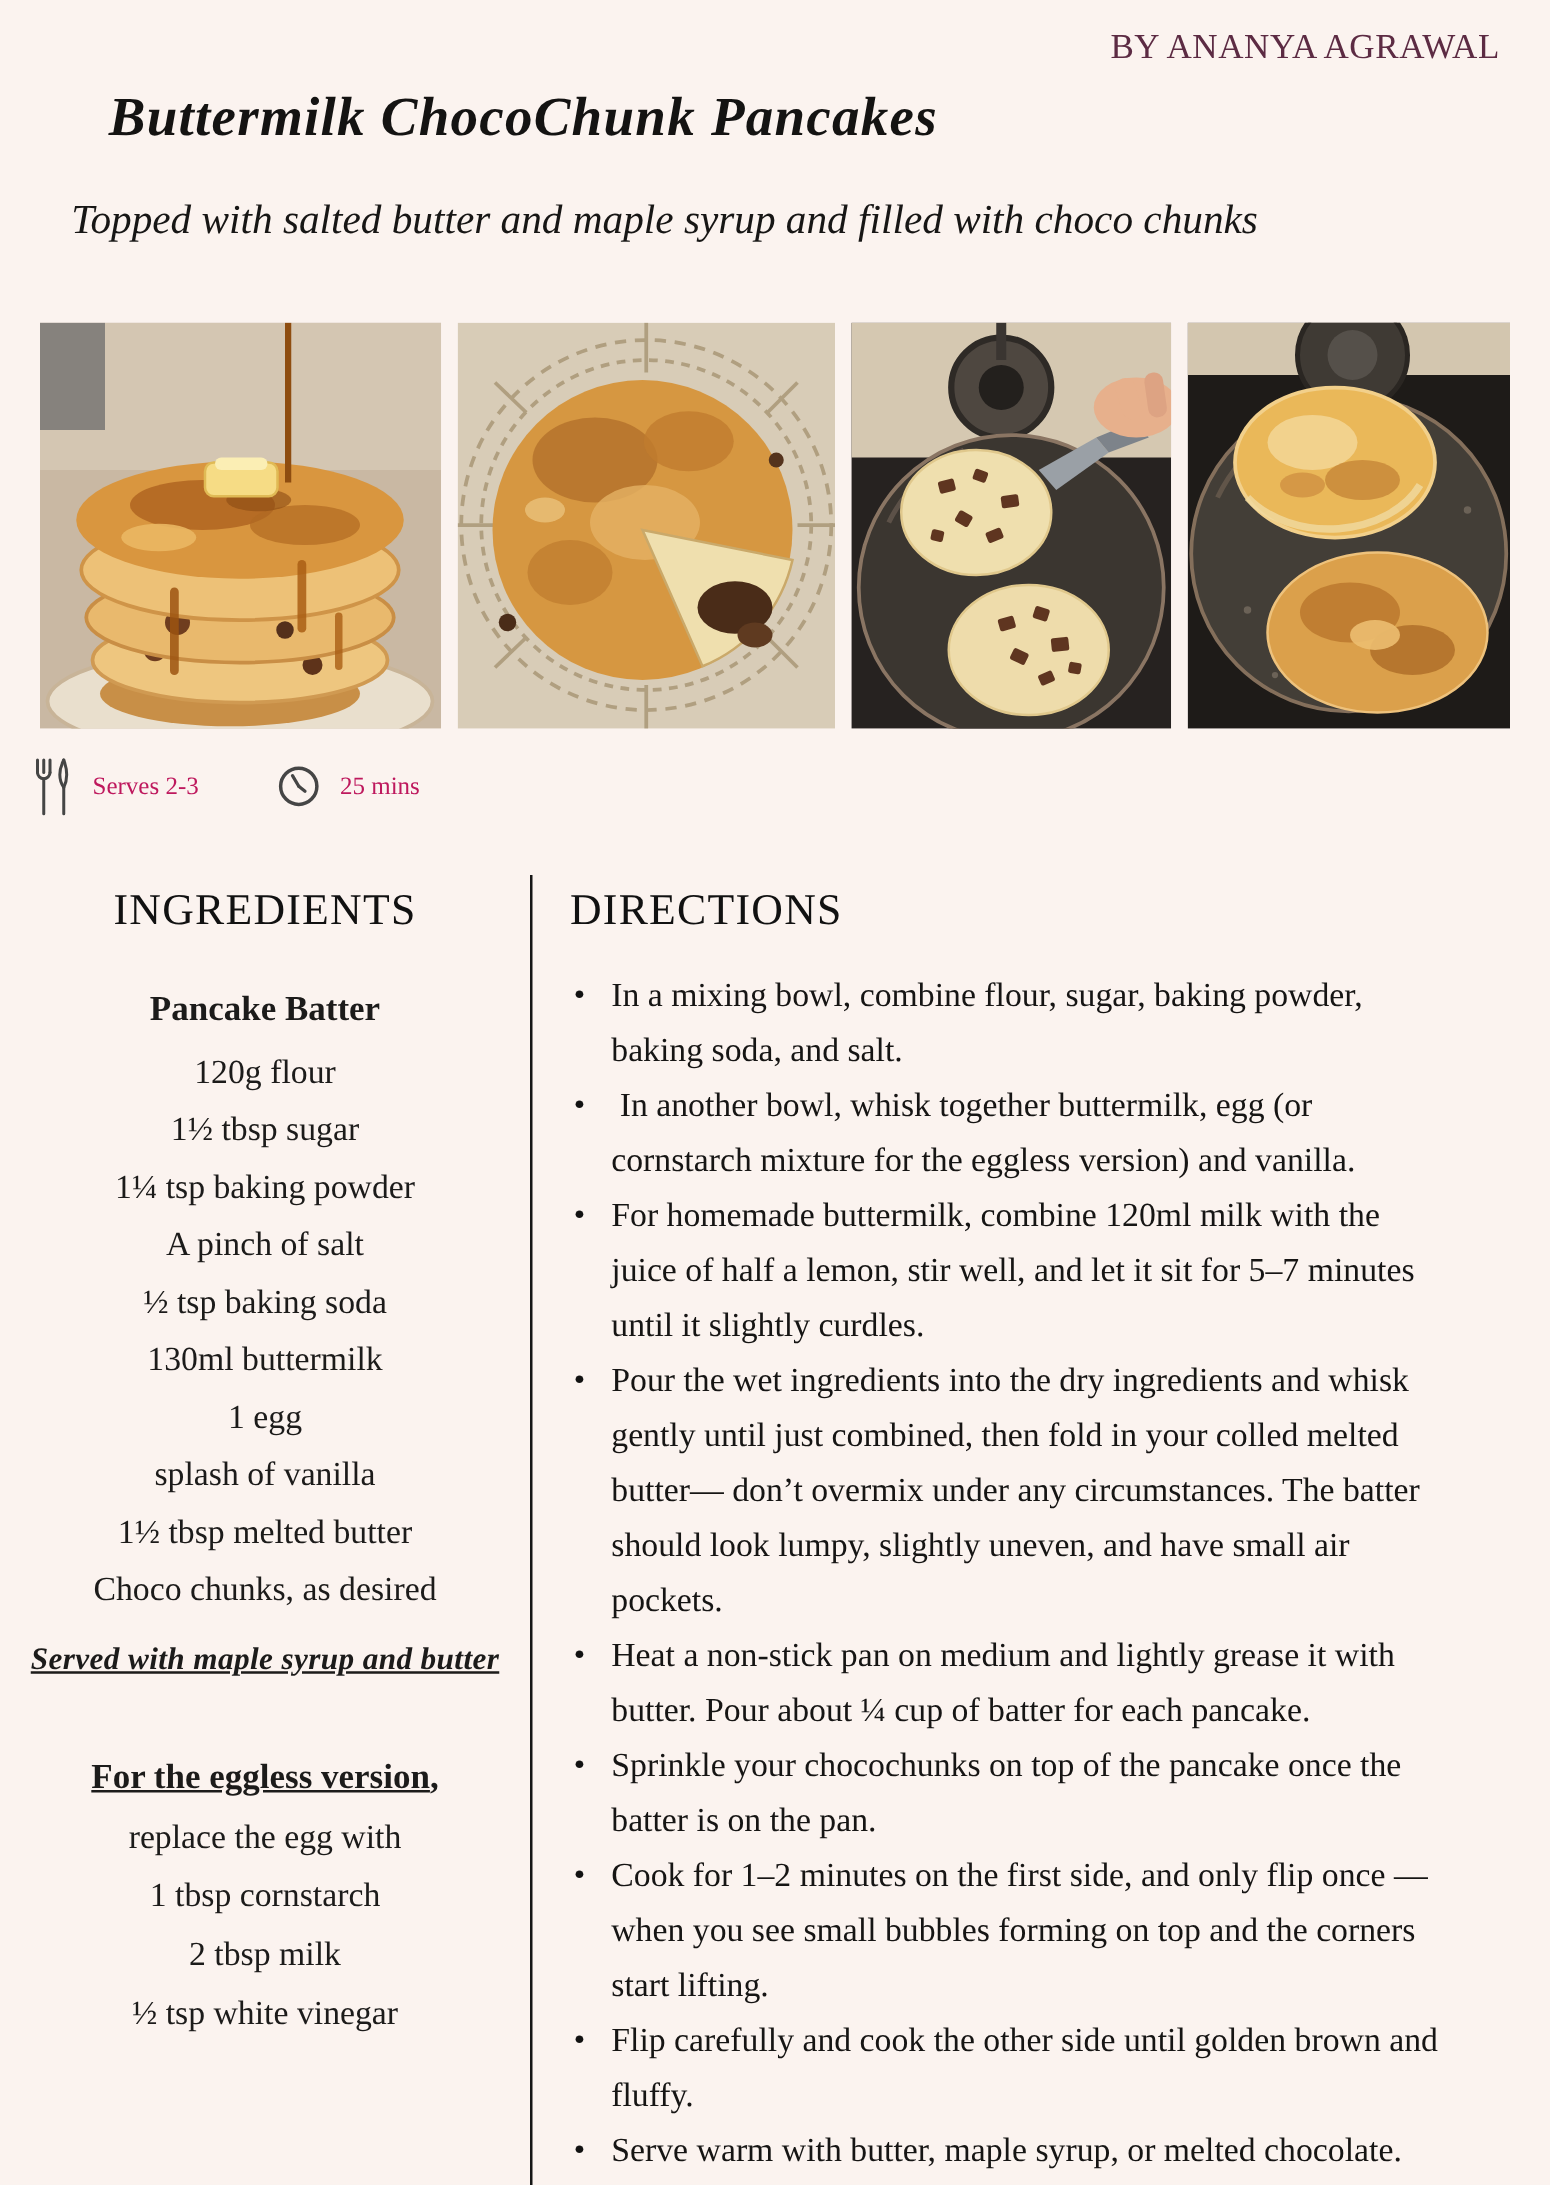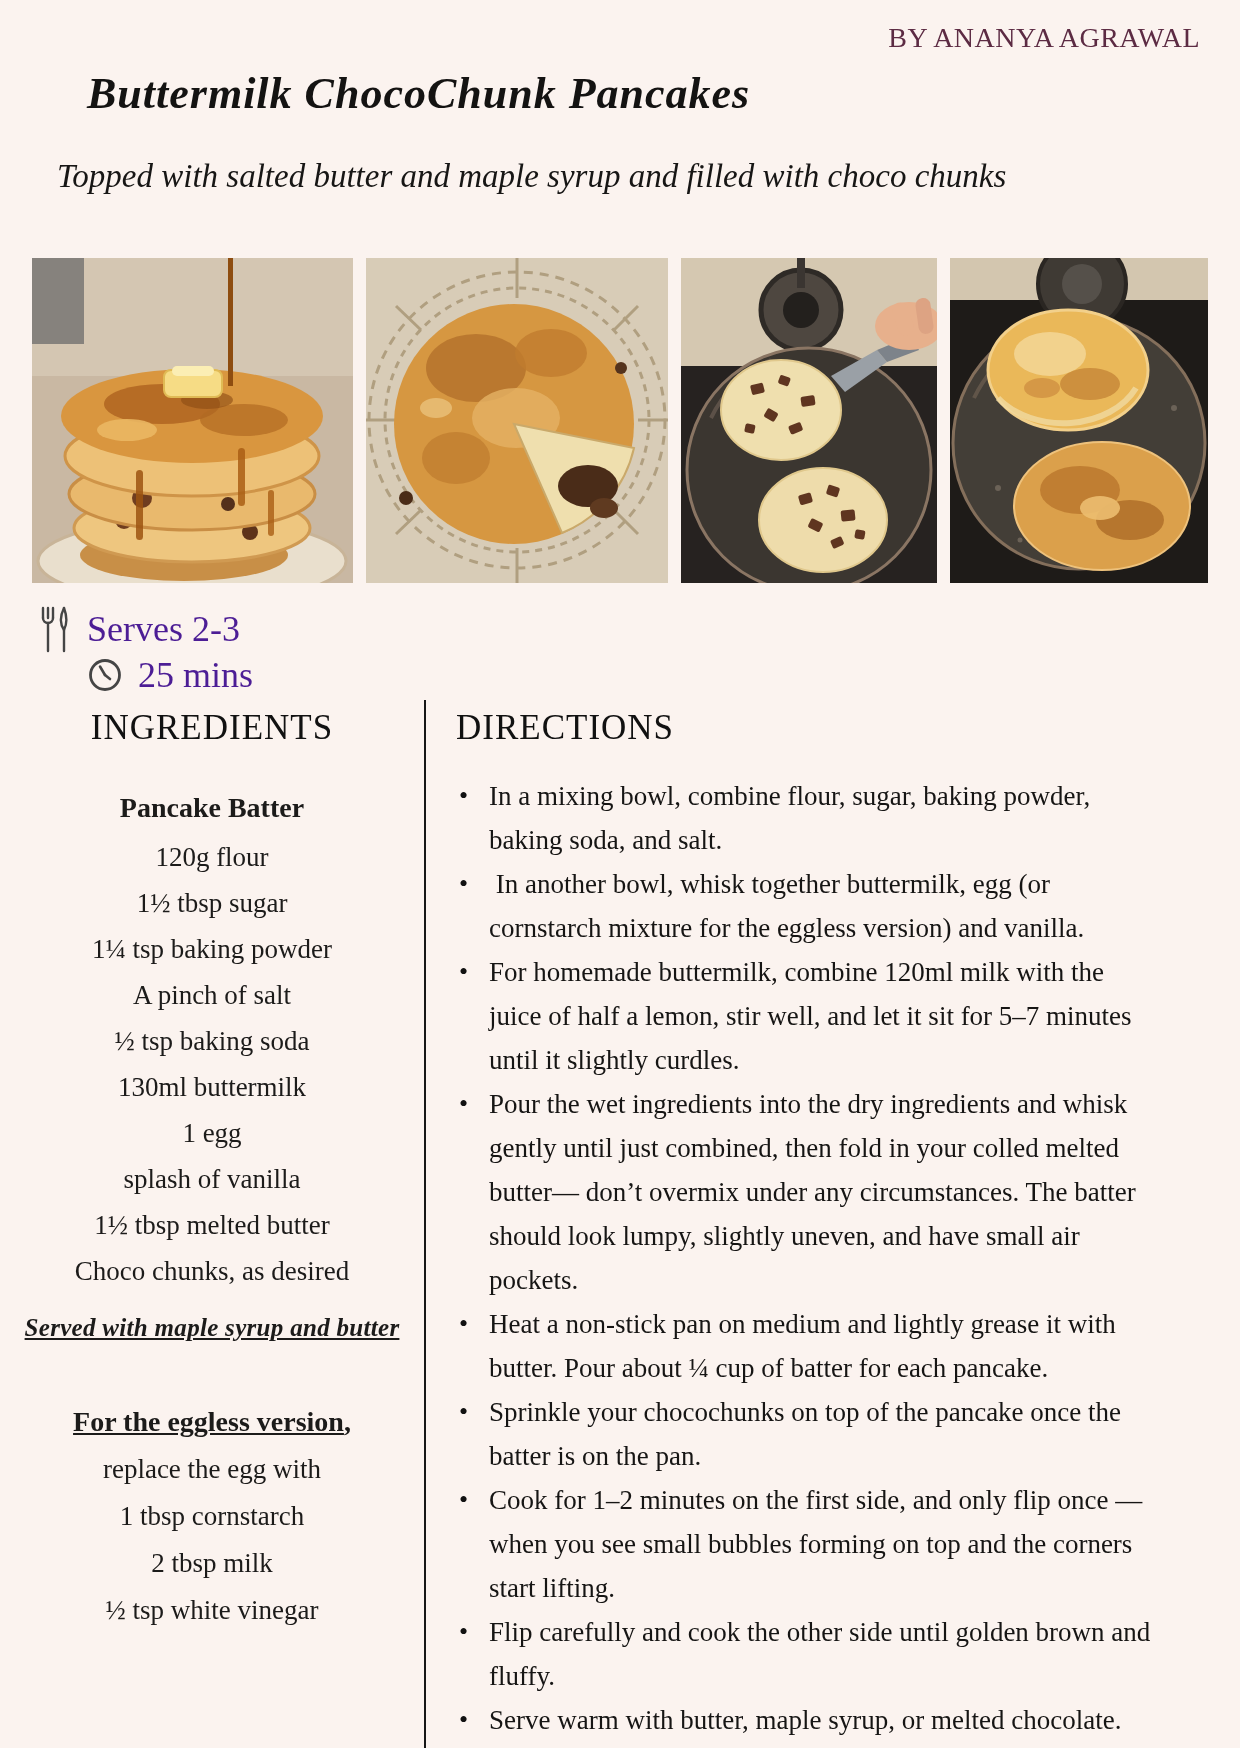--- a/index.html
+++ b/index.html
@@ -36,21 +36,21 @@
     width: 1176px; height: 325px;
     display: flex; gap: 13px;
   }
   .photo { height: 325px; overflow: hidden; flex: 0 0 auto; }
   .photo svg { display: block; width: 100%; height: 100%; }
   .p1 { width: 321px; } .p2 { width: 302px; } .p3 { width: 256px; } .p4 { width: 258px; }
 
   .meta {
     position: absolute; top: 604px; left: 25px;
     display: flex; align-items: center;
-    font-size: 36px; color: #4c1d95; flex-direction: column;
+    font-size: 20px; color: #be185d;
   }
   .meta-item { display: flex; align-items: center; gap: 15px; }
   .meta-item + .meta-item { margin-left: 62px; justify-content: space-between; }
   .meta svg { display: block; }
 
   .columns {
     position: absolute; top: 700px; left: 0; right: 0;
     display: flex; align-items: stretch;
   }
   .ingredients-col {

